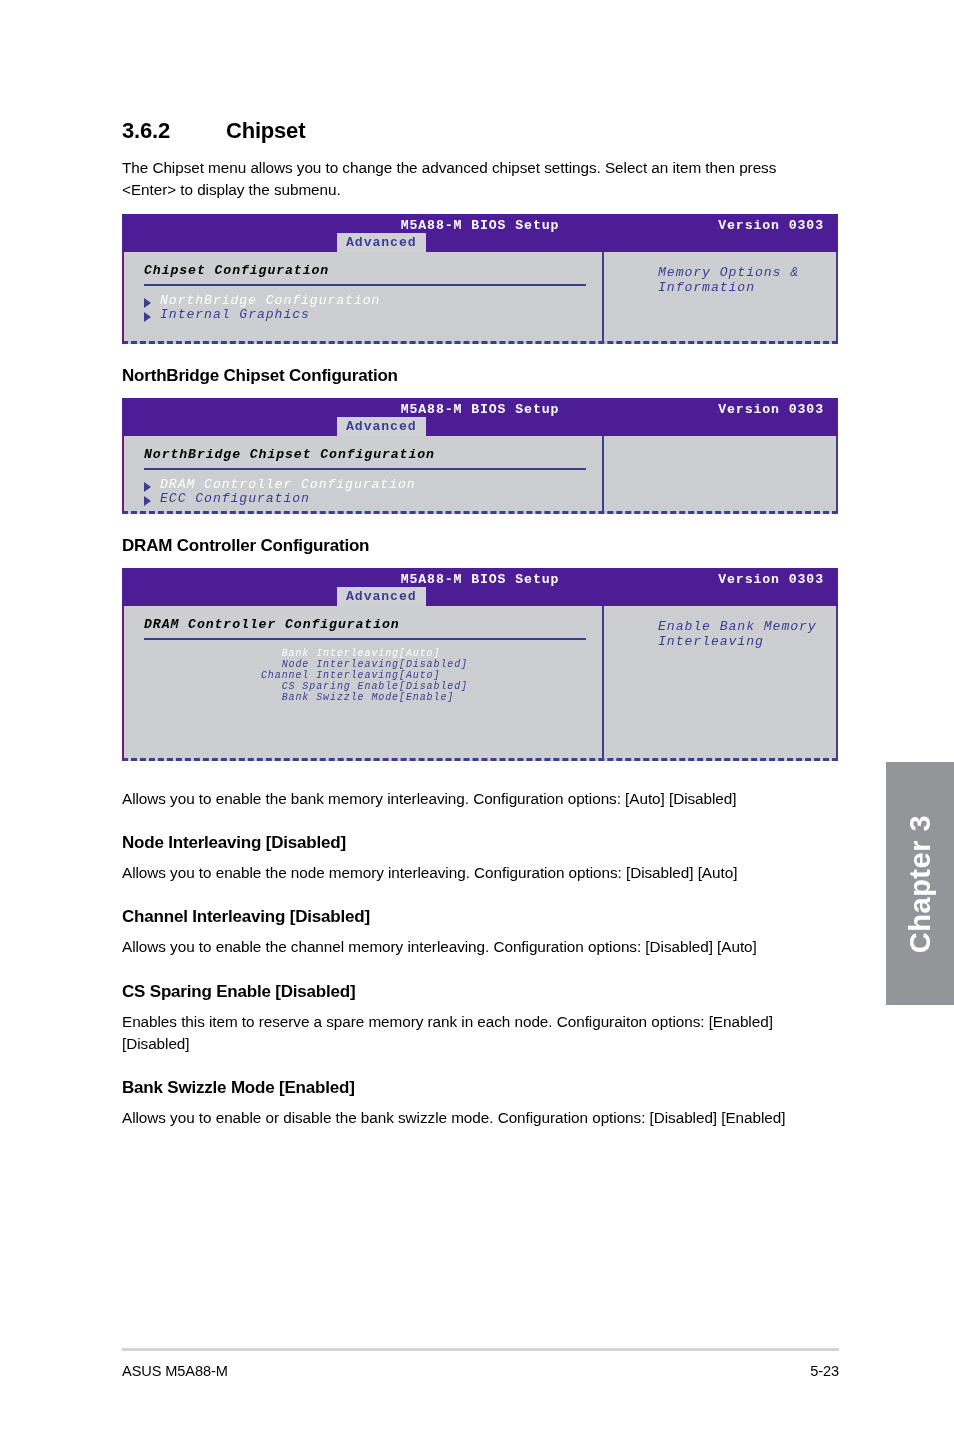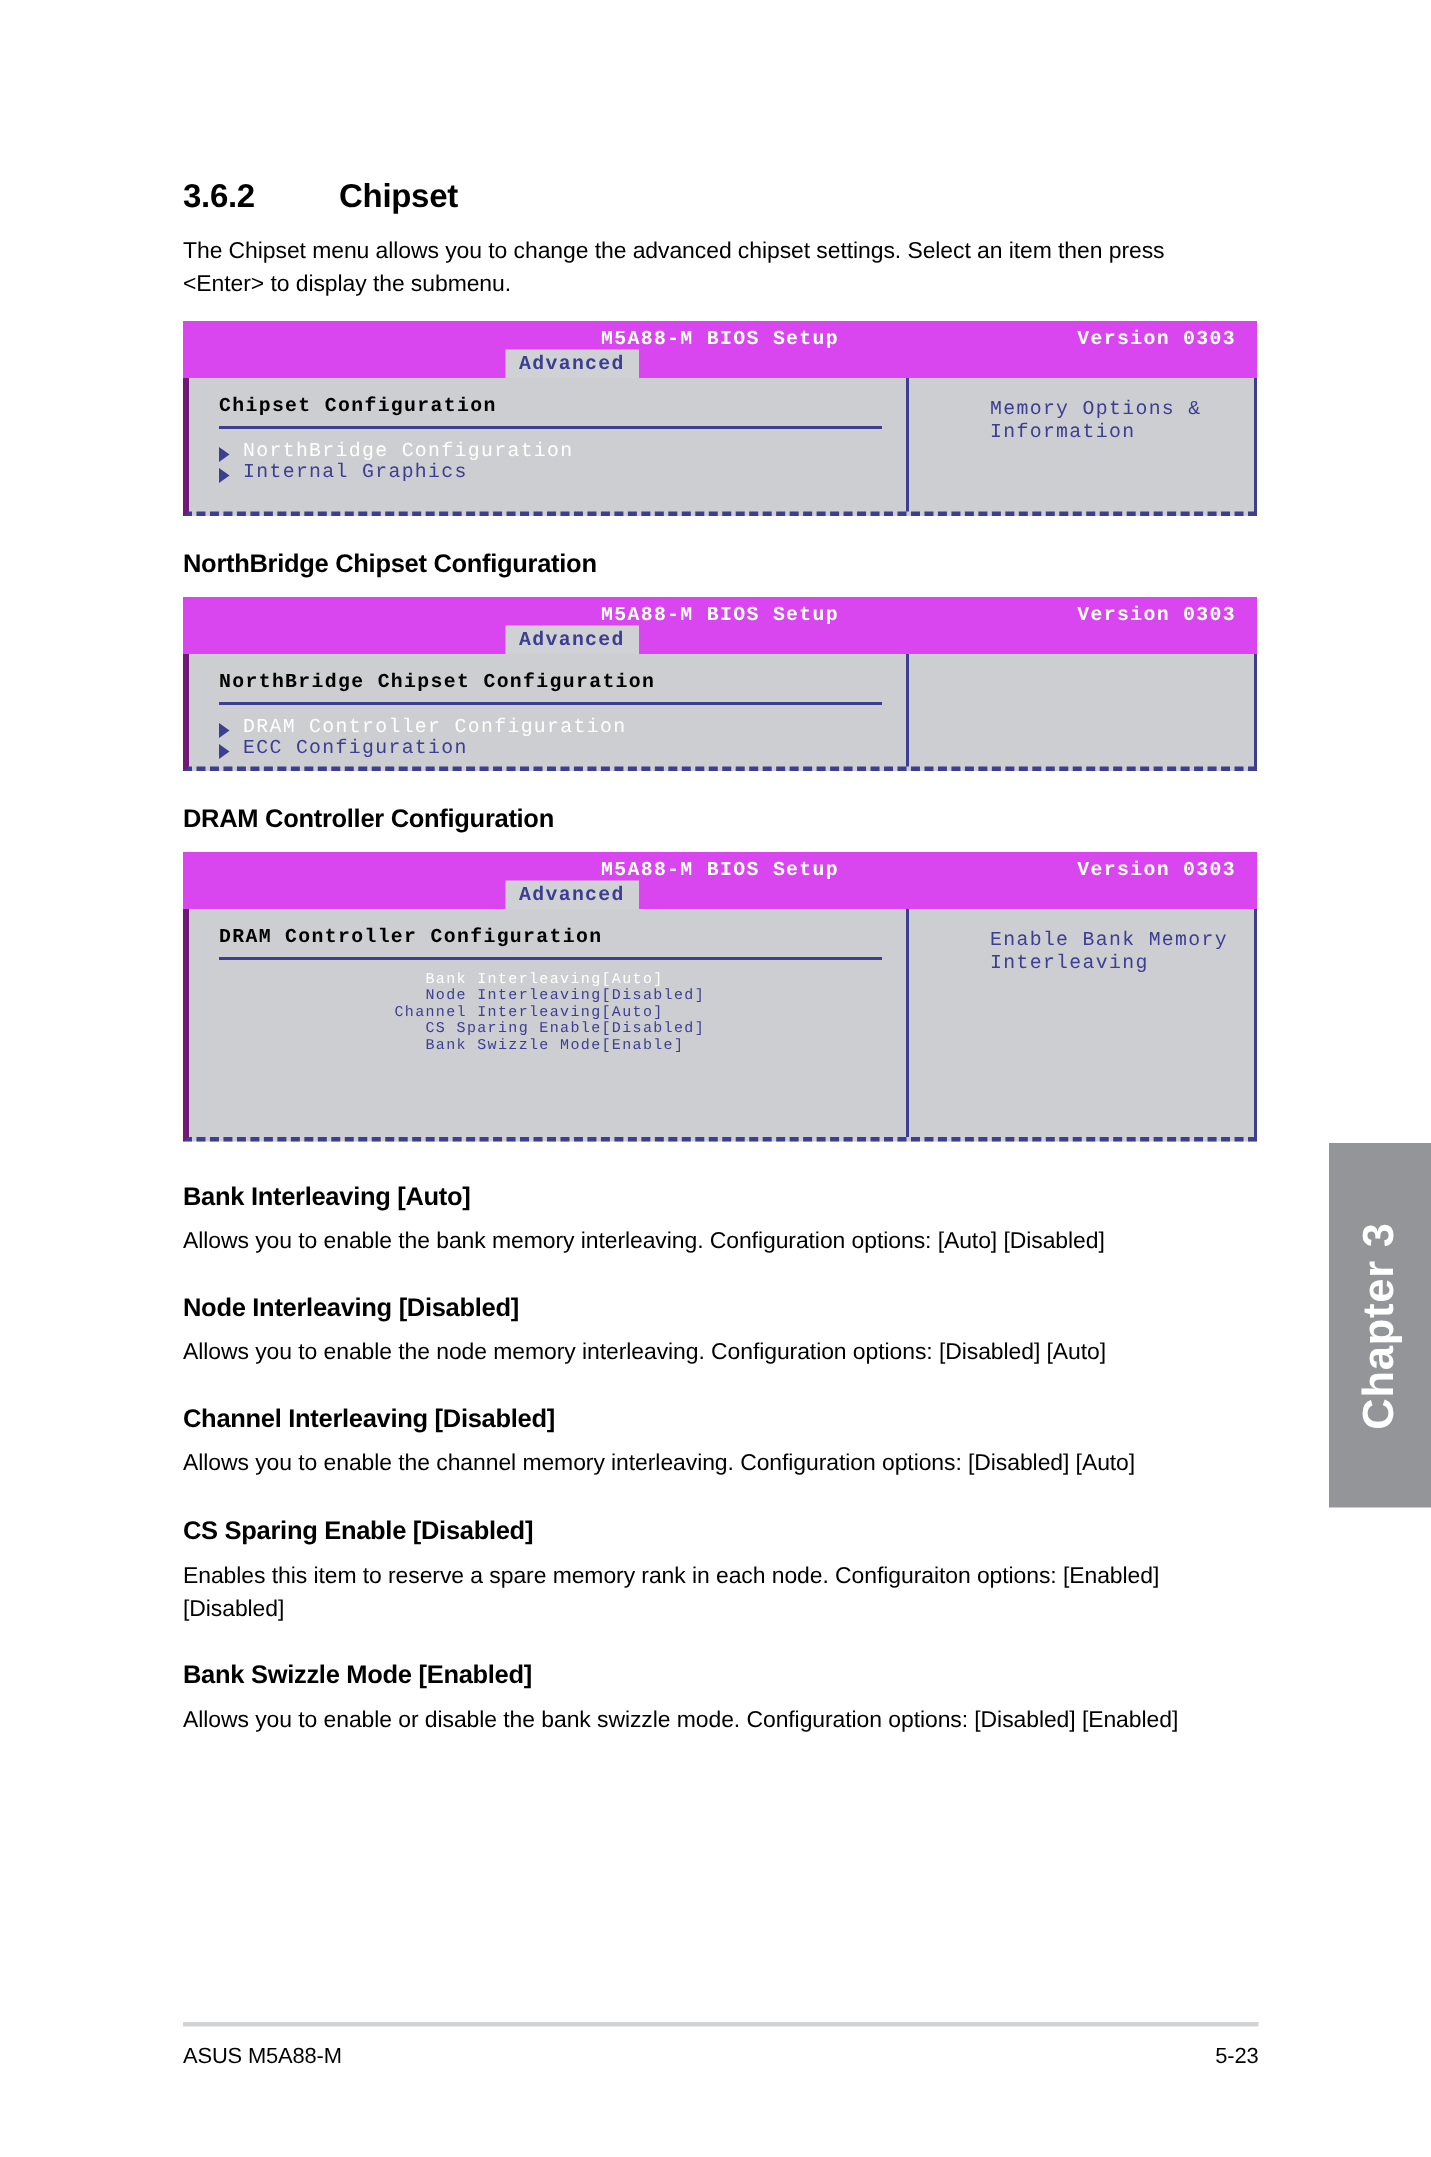--- a/index.html
+++ b/index.html
@@ -83,21 +83,21 @@
 
   
   .bios {
     position: relative;
     width: 716px;
     margin-top: 12px;
     font-family: "Liberation Mono", monospace;
   }
   .bios-header {
     position: relative;
-    background: #d946ef;
+    background: #4c1d95;
     height: 38px;
   }
   .bios-title {
     position: absolute;
     left: 0;
     right: 0;
     top: 4px;
     text-align: center;
     color: #ffffff;
     font-size: 13.2px;
@@ -122,24 +122,25 @@
     font-size: 13.2px;
     font-weight: bold;
     letter-spacing: 0.9px;
     padding: 2px 9px 3px 9px;
   }
 
   .bios-body {
     position: relative;
     display: flex;
     background: #cdced1;
-    border-left: 4px solid #701a75;
+    border-left: 2px solid #701a75;
     border-right: 2px solid #3c3e92;
     border-bottom: 3px dashed #3c3e92;
     box-sizing: border-box;
+    font-style: italic;
   }
   .bios-left {
     flex: 0 0 480px;
     box-sizing: border-box;
     padding: 11px 0 6px 20px;
     border-right: 2px solid #3c3e92;
     position: relative;
   }
   .bios-right {
     flex: 1 1 auto;
@@ -345,21 +346,20 @@
           </div>
         </div>
         <div class="bios-right">
           <div class="info-line">Enable Bank Memory</div>
           <div class="info-line">Interleaving</div>
         </div>
       </div>
     </div>
 
     <div class="opt-block" style="margin-top:27px;">
-      <h4>Bank Interleaving [Auto]</h4>
       <p>Allows you to enable the bank memory interleaving. Configuration options: [Auto] [Disabled]</p>
     </div>
 
     <div class="opt-block" style="margin-top:23px;">
       <h4>Node Interleaving [Disabled]</h4>
       <p>Allows you to enable the node memory interleaving. Configuration options: [Disabled] [Auto]</p>
     </div>
 
     <div class="opt-block" style="margin-top:23px;">
       <h4>Channel Interleaving [Disabled]</h4>

